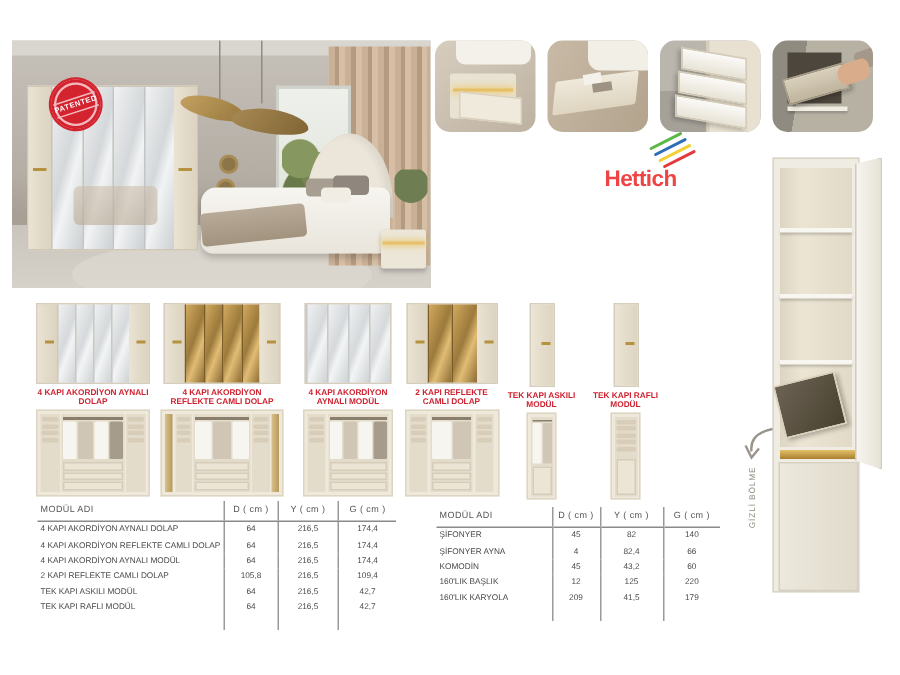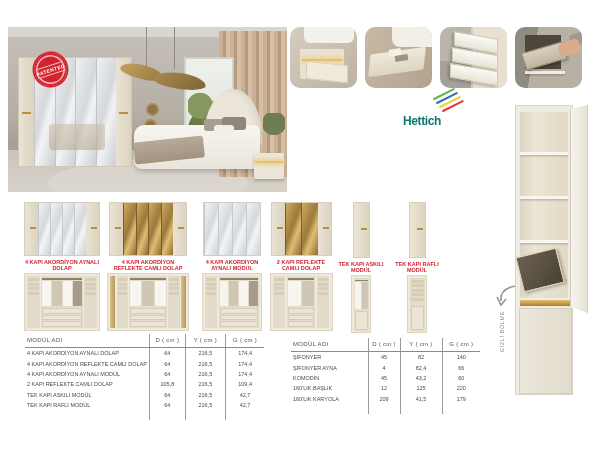--- a/index.html
+++ b/index.html
@@ -71,21 +71,21 @@
   .t4 .open{position:absolute;left:10px;top:8px;width:36px;height:34px;background:#4c463c;}
   .t4 .flap{position:absolute;left:8px;top:20px;width:40px;height:16px;background:linear-gradient(#d9d0bd,#bfb49d);transform:rotate(-16deg);border:1px solid #aaa08a;}
   .t4 .hand{position:absolute;right:2px;top:14px;width:22px;height:14px;background:#d9ad8c;border-radius:7px 4px 6px 6px;transform:rotate(-18deg);}
   .t4 .sleeve{position:absolute;right:-4px;top:6px;width:16px;height:12px;background:#a4988a;border-radius:3px;transform:rotate(-20deg);}
   .t4 .shelf{position:absolute;left:10px;top:44px;width:40px;height:3px;background:#f1ede3;}
 
   
   .brand{position:absolute;left:403px;top:98px;width:64px;height:32px;}
   .brand .stripes{position:absolute;right:2px;top:-2px;}
   .brand .stripes i{position:absolute;width:24px;height:2.4px;transform:rotate(-27deg);border-radius:1px;}
-  .brand .word{position:absolute;left:0;bottom:2px;font-size:12px;font-weight:800;color:#0f766e;letter-spacing:-.4px;}
+  .brand .word{position:absolute;left:0;bottom:2px;font-size:15px;font-weight:800;color:#ef4444;letter-spacing:-.4px;}
 
   
   .mod{position:absolute;top:202px;display:flex;flex-direction:column;align-items:center;}
   .mod .lbl{margin-top:2px;height:14px;display:flex;align-items:center;text-align:center;
             font-size:5.5px;font-weight:bold;color:#cf2332;line-height:1.18;text-transform:uppercase;}
   .wf{display:flex;height:54px;border:1px solid #d6cebd;background:#e9e2d2;box-sizing:border-box;}
   .wf-door{width:13px;background:linear-gradient(90deg,#eae3d3,#dcd3c0);position:relative;}
   .wf-door::after{content:"";position:absolute;right:2px;top:47%;width:6px;height:1.5px;background:#b6923f;}
   .wf-mid{flex:1;display:flex;}
   .wf-mid i{flex:1;border-left:1px solid #c6c9cc;

